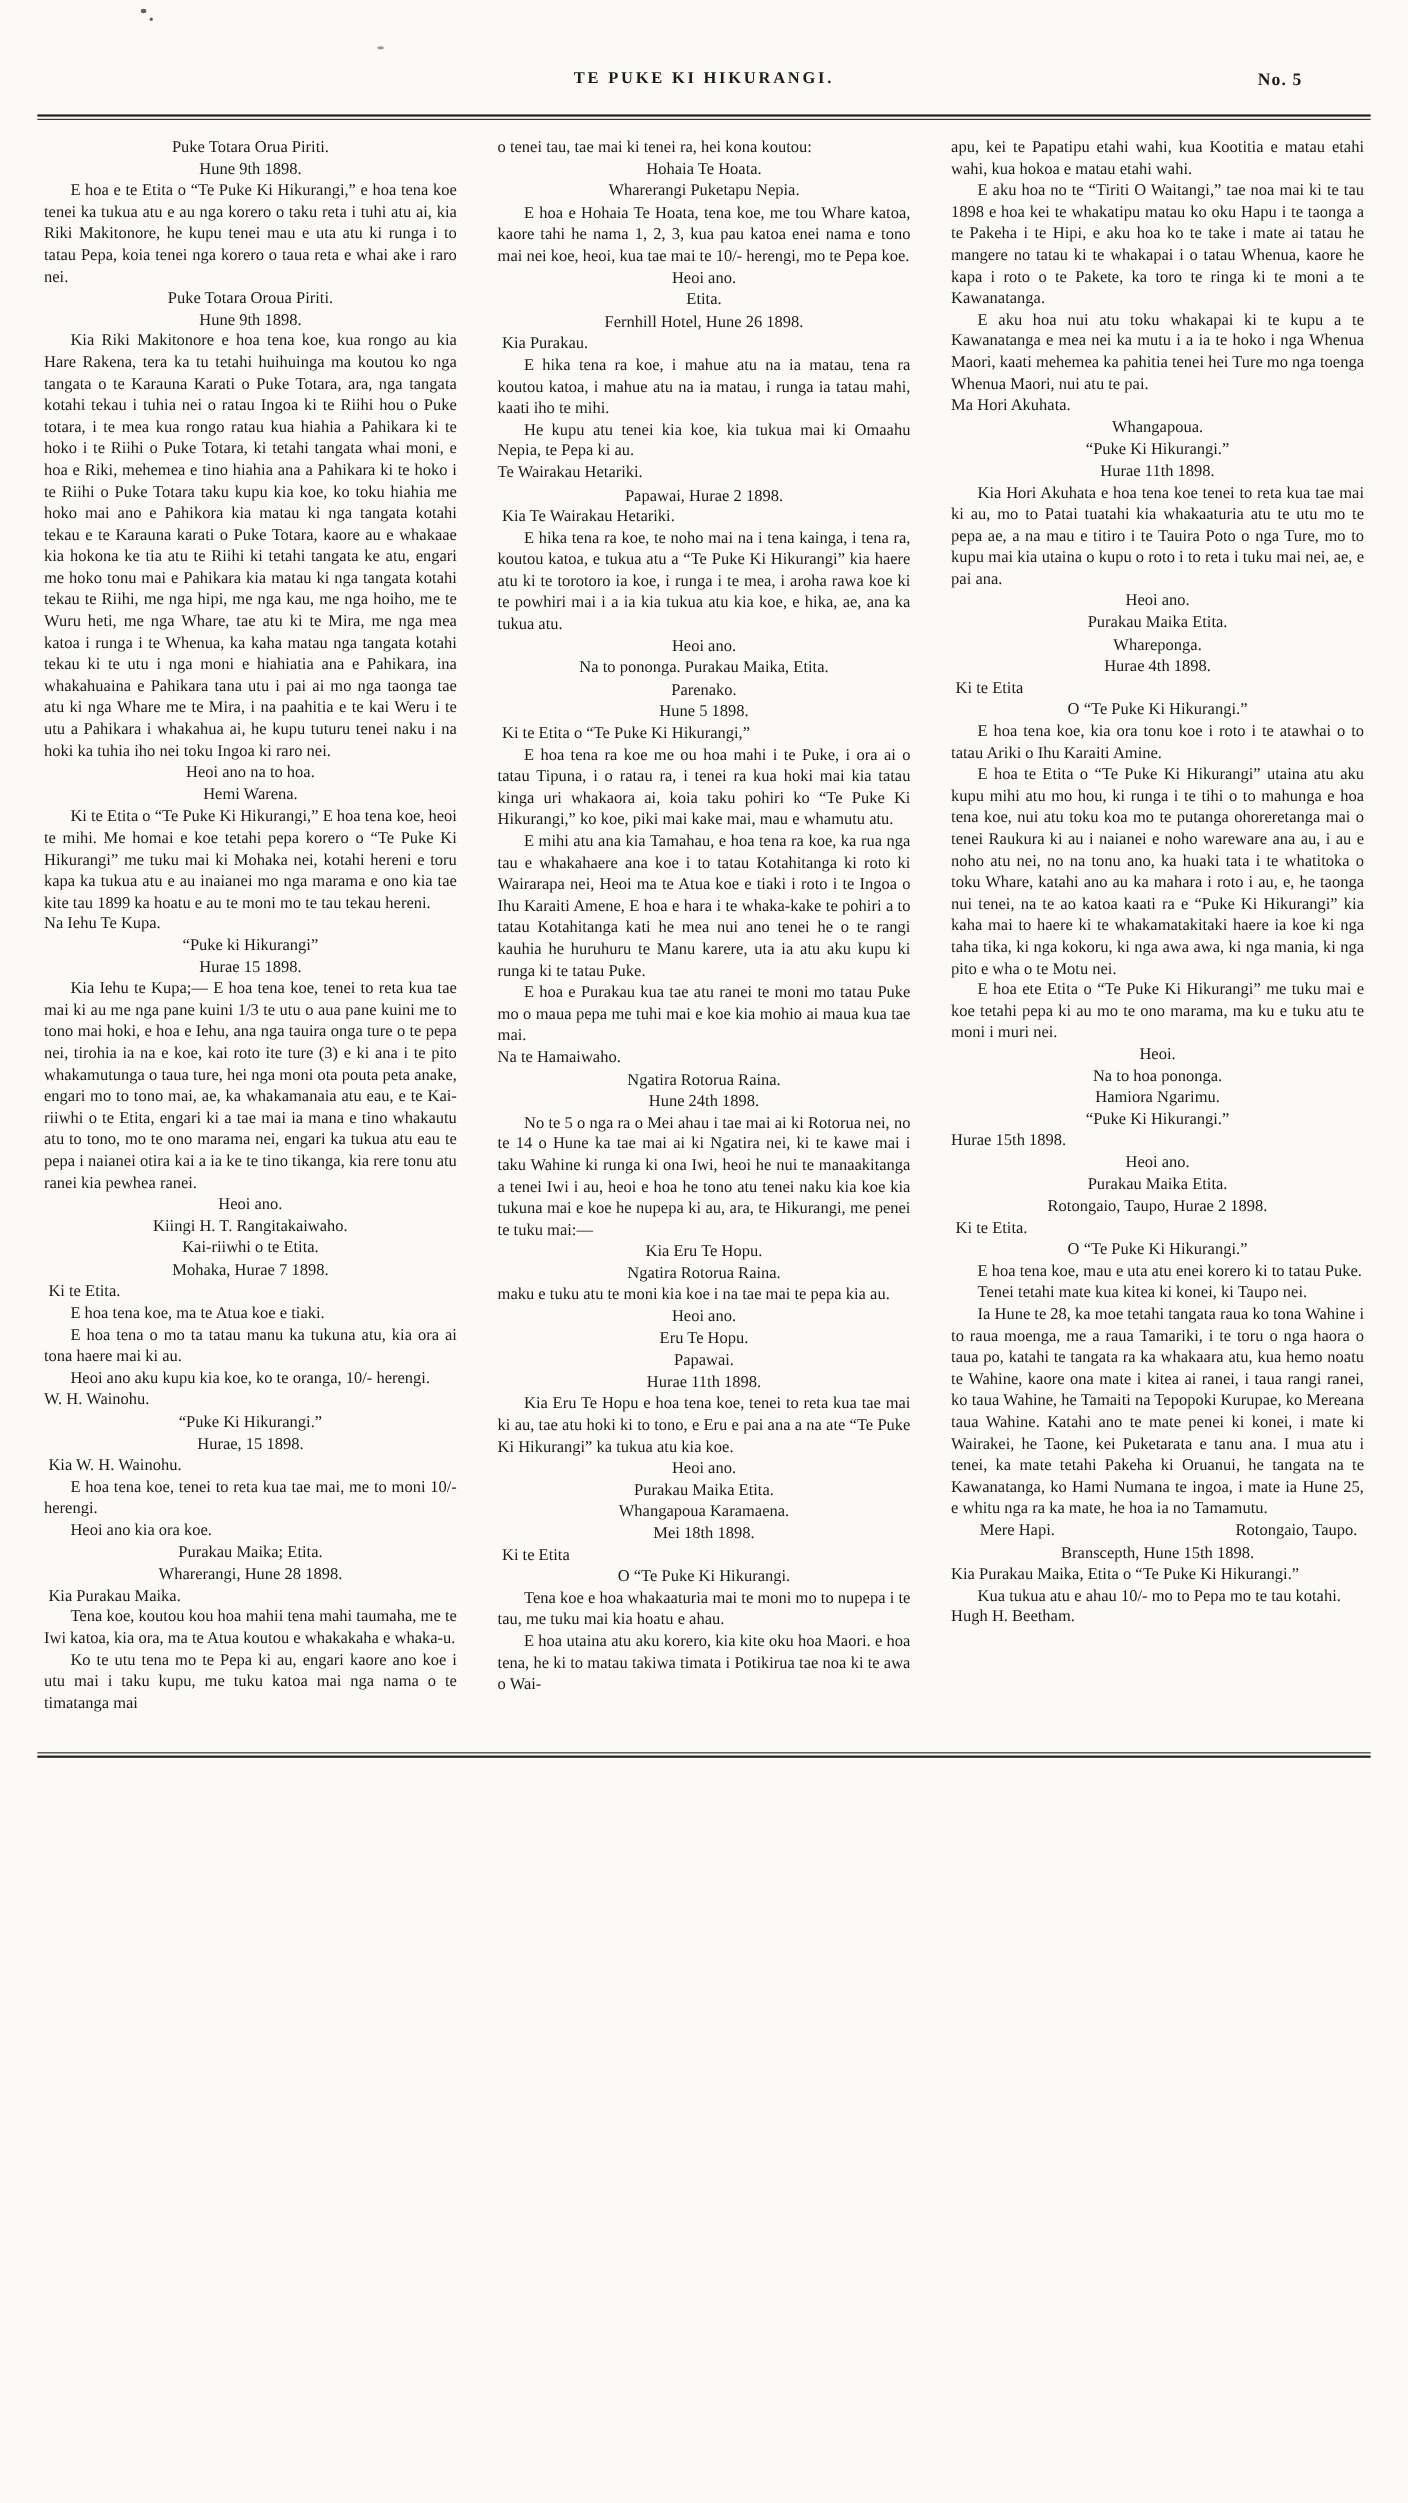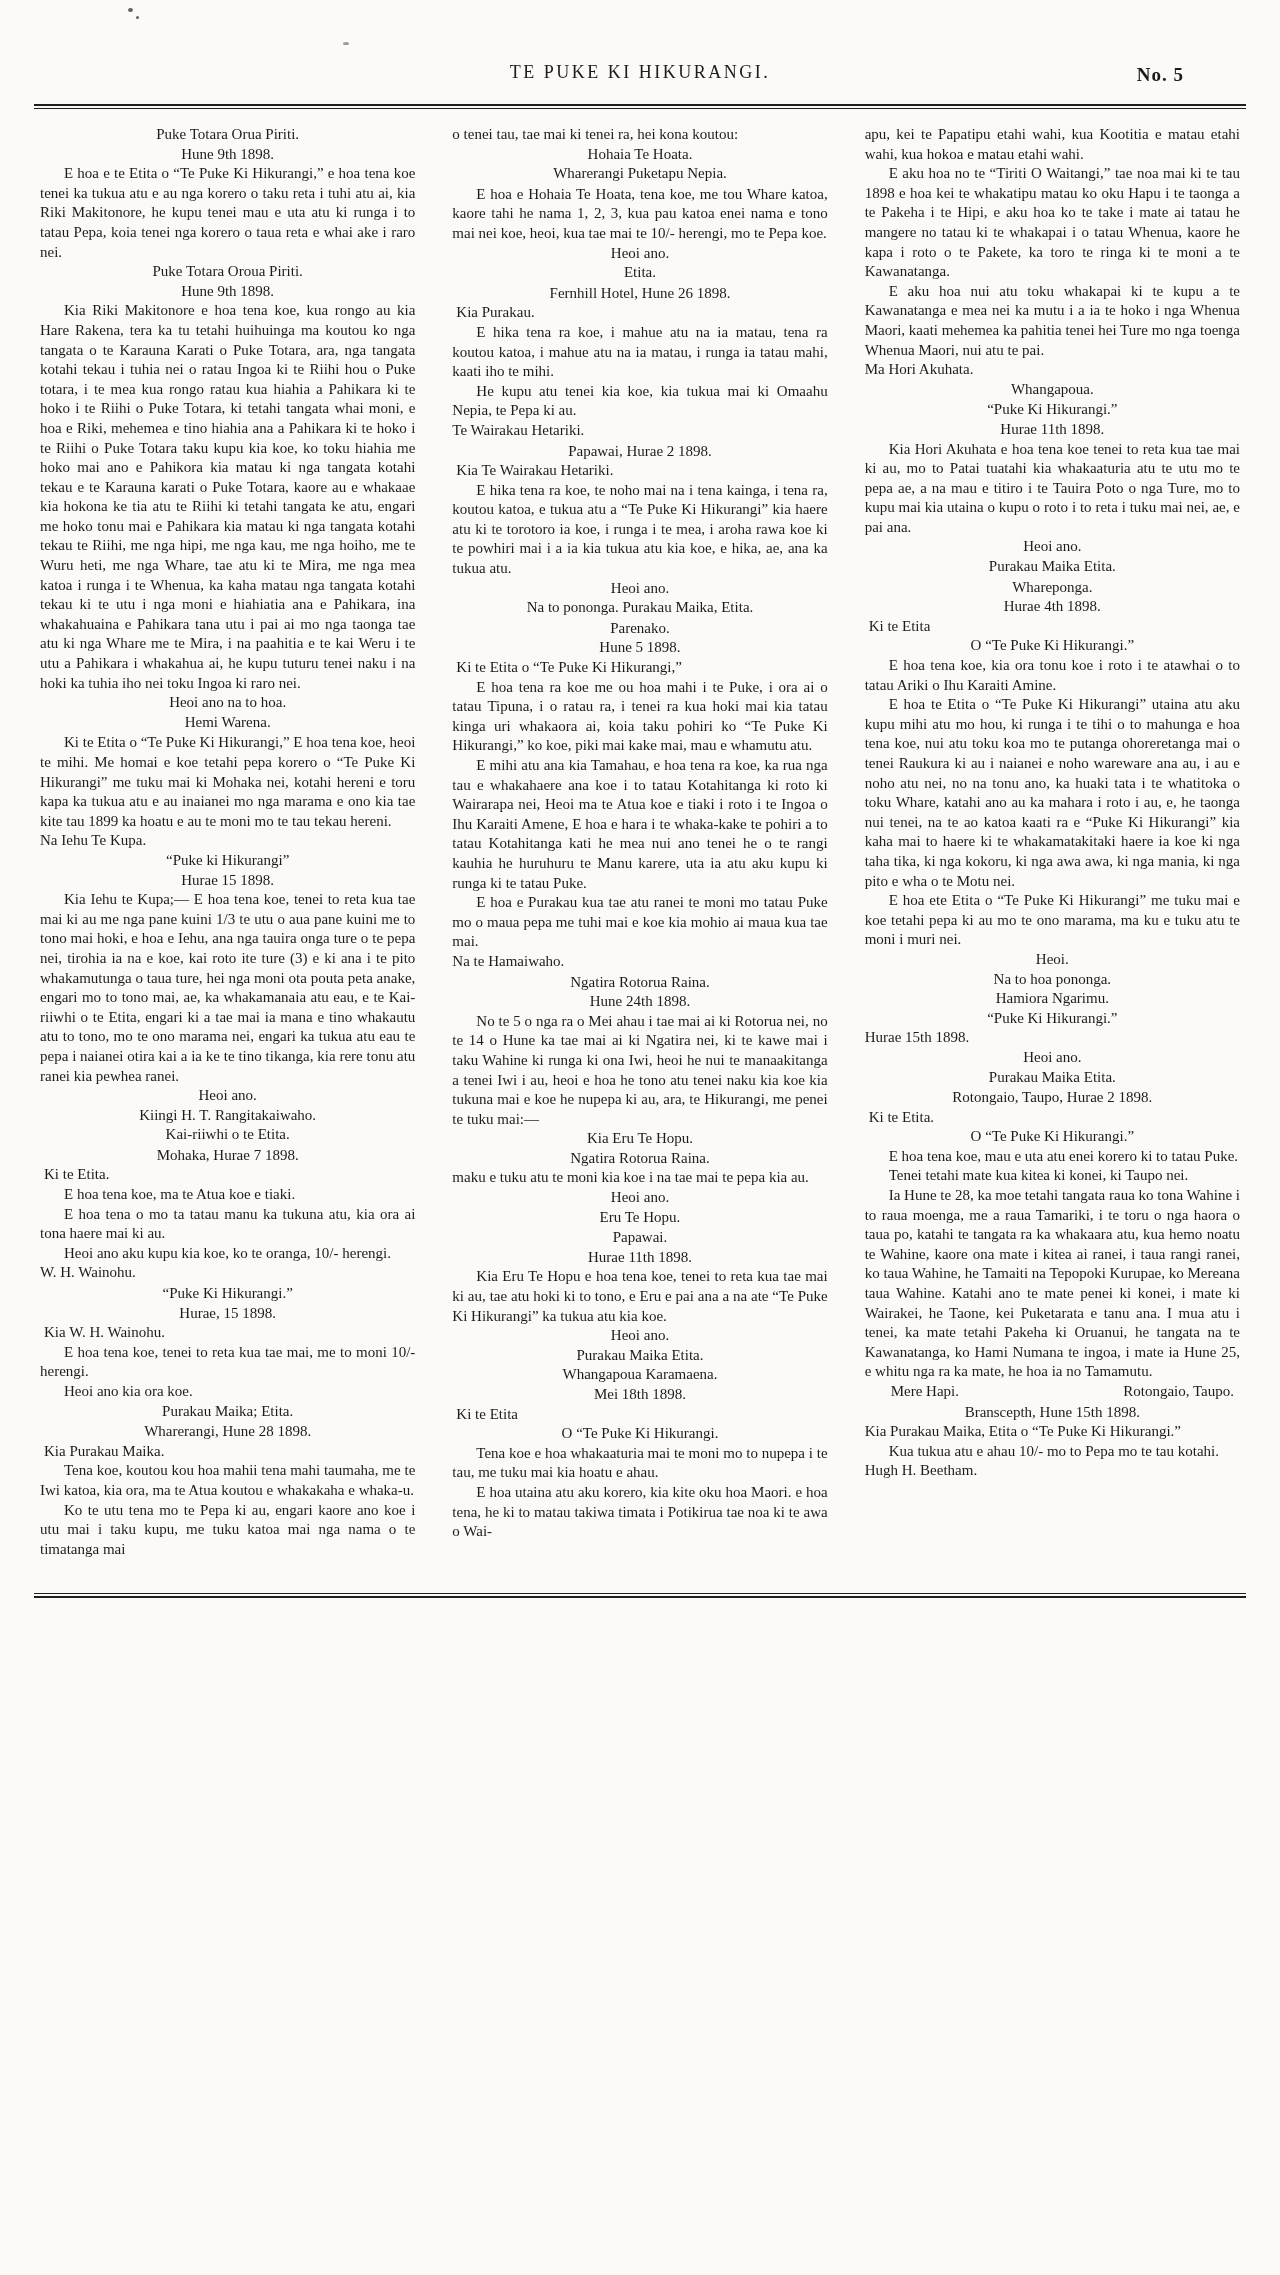--- a/index.html
+++ b/index.html
@@ -10,22 +10,22 @@
     font-family:"Liberation Serif","DejaVu Serif",serif;
     color:#1c1c1c;
     position:relative;
     overflow:hidden;
   }
   .ink-speck { position:absolute; background:#3a3a44; border-radius:50%; opacity:.8; }
   .speck-a { left:128px; top:8px; width:5px; height:4px; }
   .speck-b { left:136px; top:16px; width:3px; height:3px; }
   .speck-c { left:343px; top:42px; width:6px; height:3px; opacity:.5; }
   .masthead { padding-top:62px; position:relative; text-align:center; height:100px; }
-  .masthead .title { font-size:18px; font-weight:normal; letter-spacing:2.5px; display:inline-block; }
-  .masthead .issue { position:absolute; right:96px; top:64px; font-size:19px; font-weight:bold; letter-spacing:1px; }
+  .masthead .title { font-size:15px; font-weight:bold; letter-spacing:2.5px; display:inline-block; }
+  .masthead .issue { position:absolute; right:96px; top:64px; font-size:16px; font-weight:bold; letter-spacing:1px; }
   .rule-top { margin:4px 34px 0; border-top:2px solid #1e1e1e; height:5px; border-bottom:1px solid #1e1e1e; }
   .columns { display:flex; gap:37px; padding:16px 40px 26px 40px; }
   .col { flex:1 1 0; min-width:0; font-size:15px; line-height:19.6px; text-align:justify; }
   .blk { text-align:justify; }
   .blk.p  { text-indent:24px; }
   .blk.pn { text-indent:0; }
   .blk.c  { text-align:center; text-indent:0; }
   .blk.r  { text-align:left; padding-right:34px; text-indent:0; }
   .blk.l  { text-align:left; padding-left:4px; text-indent:0; }
   .blk.split { display:flex; justify-content:space-between; padding:0 6px 0 26px; text-indent:0; }

